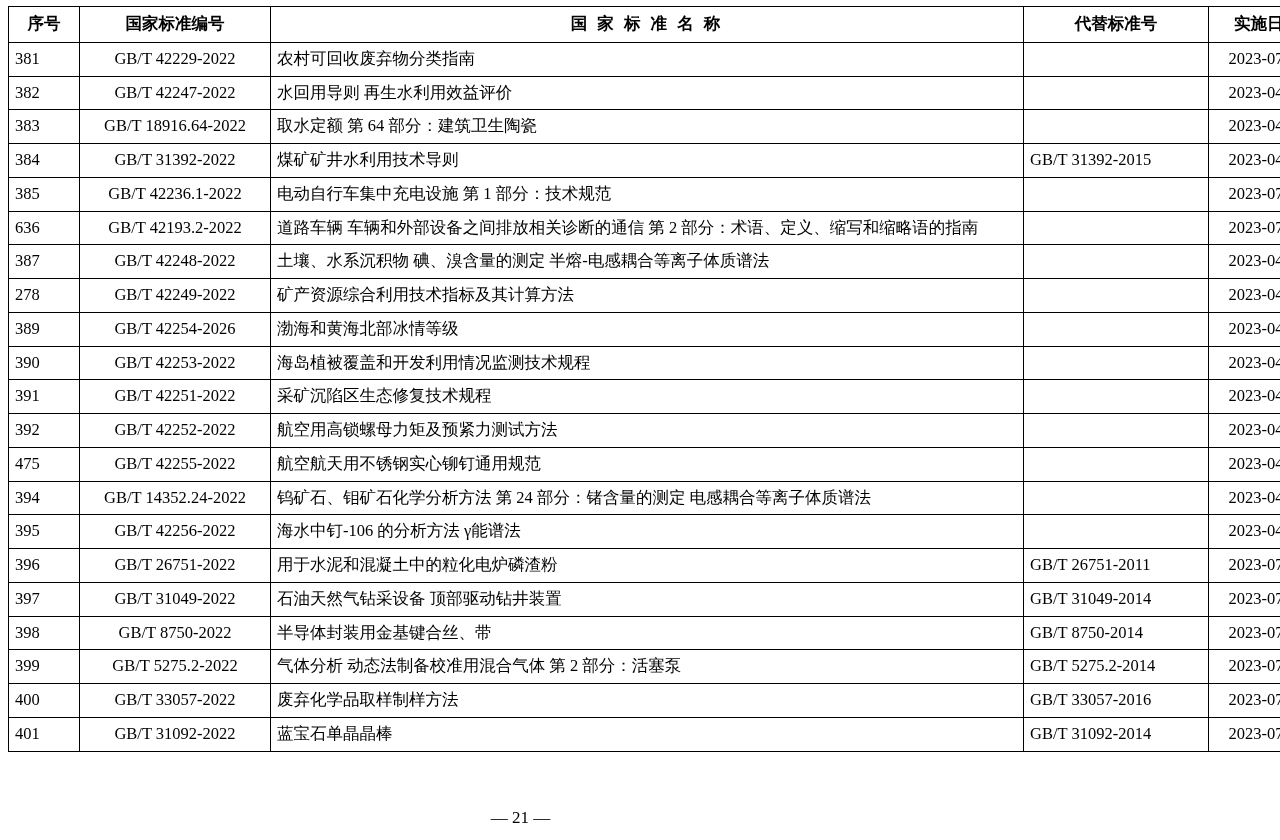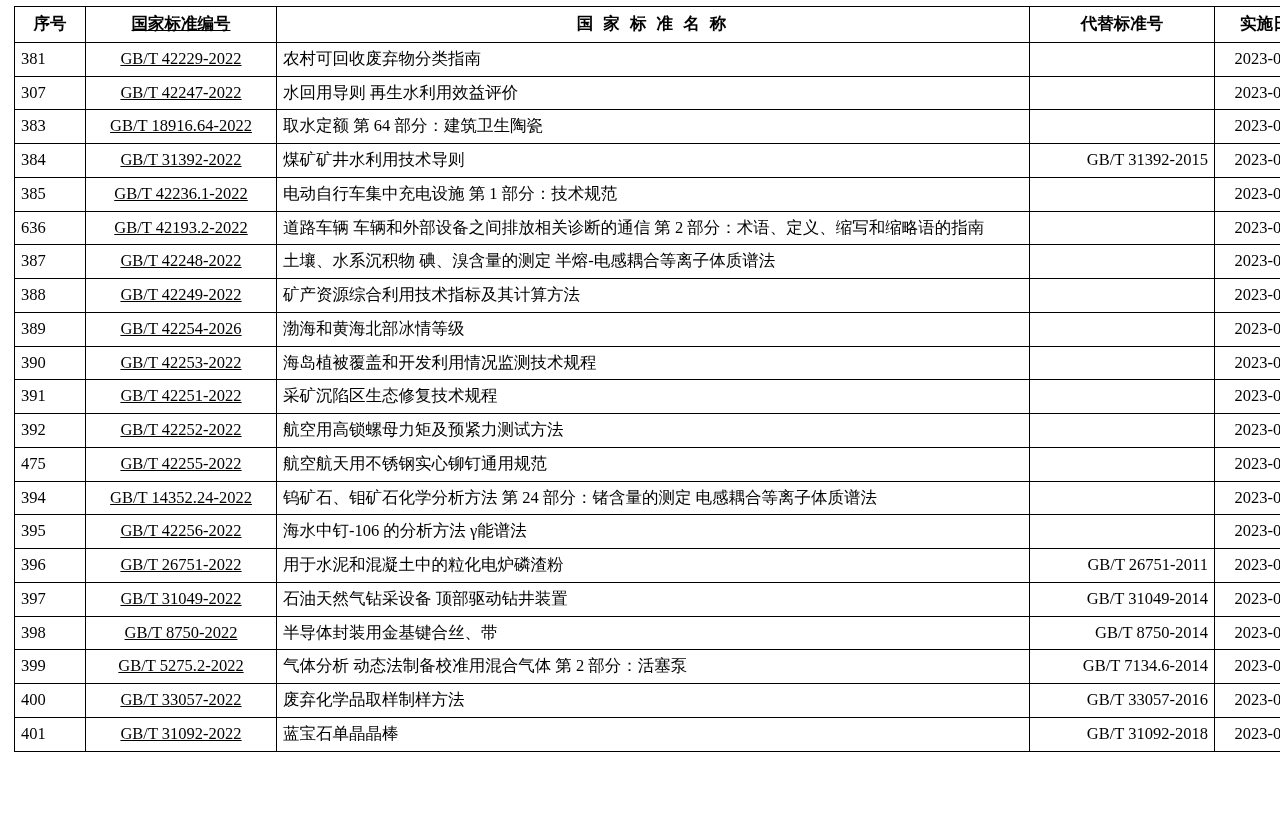--- a/index.html
+++ b/index.html
@@ -11,21 +11,21 @@
     width: 1280px;
     height: 840px;
     font-family: "Liberation Serif", "DejaVu Serif", serif;
     color: #000000;
     position: relative;
   }
   .page {
     width: 1137px;
     height: 840px;
     box-sizing: border-box;
-    padding: 6px 14px 0 14px;
+    padding: 6px 14px 0 8px;
     position: relative;
   }
   table.std-table {
     border-collapse: collapse;
     width: 1252px;
     table-layout: fixed;
   }
   table.std-table th,
   table.std-table td {
     border: 1px solid #000000;
@@ -34,23 +34,23 @@
     line-height: 1.5;
     vertical-align: top;
   }
   table.std-table th {
     font-weight: bold;
     text-align: center;
     font-size: 16.5px;
     padding: 5px 6px;
   }
   th.col-seq, td.col-seq { width: 58px; text-align: left; }
-  th.col-code, td.col-code { width: 178px; text-align: center; text-decoration: underline; }
+  th.col-code, td.col-code { width: 178px; text-align: center; }
   th.col-name, td.col-name { width: 740px; text-align: left; margin-left: 32px; }
-  th.col-repl, td.col-repl { width: 172px; text-align: right; }
+  th.col-repl, td.col-repl { width: 172px; text-align: left; }
   th.col-date, td.col-date { width: 104px; text-align: center; }
 
   th.col-name { letter-spacing: 3px; }
 
   td.col-name {
     white-space: normal;
     word-break: break-all;
   }
   td.col-seq, td.col-code, td.col-repl, td.col-date {
     white-space: nowrap;
@@ -86,21 +86,21 @@
     </thead>
     <tbody id="table-body">
         <tr>
           <td class="col-seq">381</td>
           <td class="col-code">GB/T 42229-2022</td>
           <td class="col-name">农村可回收废弃物分类指南</td>
           <td class="col-repl"></td>
           <td class="col-date">2023-07-01</td>
         </tr>
         <tr>
-          <td class="col-seq">307</td>
+          <td class="col-seq">382</td>
           <td class="col-code">GB/T 42247-2022</td>
           <td class="col-name">水回用导则 再生水利用效益评价</td>
           <td class="col-repl"></td>
           <td class="col-date">2023-04-01</td>
         </tr>
         <tr>
           <td class="col-seq">383</td>
           <td class="col-code">GB/T 18916.64-2022</td>
           <td class="col-name">取水定额 第 64 部分：建筑卫生陶瓷</td>
           <td class="col-repl"></td>
@@ -128,21 +128,21 @@
           <td class="col-date">2023-07-01</td>
         </tr>
         <tr>
           <td class="col-seq">387</td>
           <td class="col-code">GB/T 42248-2022</td>
           <td class="col-name">土壤、水系沉积物 碘、溴含量的测定 半熔-电感耦合等离子体质谱法</td>
           <td class="col-repl"></td>
           <td class="col-date">2023-04-01</td>
         </tr>
         <tr>
-          <td class="col-seq">388</td>
+          <td class="col-seq">278</td>
           <td class="col-code">GB/T 42249-2022</td>
           <td class="col-name">矿产资源综合利用技术指标及其计算方法</td>
           <td class="col-repl"></td>
           <td class="col-date">2023-04-01</td>
         </tr>
         <tr>
           <td class="col-seq">389</td>
           <td class="col-code">GB/T 42254-2026</td>
           <td class="col-name">渤海和黄海北部冰情等级</td>
           <td class="col-repl"></td>
@@ -208,34 +208,37 @@
           <td class="col-seq">398</td>
           <td class="col-code">GB/T 8750-2022</td>
           <td class="col-name">半导体封装用金基键合丝、带</td>
           <td class="col-repl">GB/T 8750-2014</td>
           <td class="col-date">2023-07-01</td>
         </tr>
         <tr>
           <td class="col-seq">399</td>
           <td class="col-code">GB/T 5275.2-2022</td>
           <td class="col-name">气体分析 动态法制备校准用混合气体 第 2 部分：活塞泵</td>
-          <td class="col-repl">GB/T 7134.6-2014</td>
+          <td class="col-repl">GB/T 5275.2-2014</td>
           <td class="col-date">2023-07-01</td>
         </tr>
         <tr>
           <td class="col-seq">400</td>
           <td class="col-code">GB/T 33057-2022</td>
           <td class="col-name">废弃化学品取样制样方法</td>
           <td class="col-repl">GB/T 33057-2016</td>
           <td class="col-date">2023-07-01</td>
         </tr>
         <tr>
           <td class="col-seq">401</td>
           <td class="col-code">GB/T 31092-2022</td>
           <td class="col-name">蓝宝石单晶晶棒</td>
-          <td class="col-repl">GB/T 31092-2018</td>
+          <td class="col-repl">GB/T 31092-2014</td>
           <td class="col-date">2023-07-01</td>
         </tr>
       </tbody>
   </table>
 
+  <div class="footer">
+    <span class="pagenum">— 21 —</span>
+  </div>
 
 </div>
 
 </body></html>

